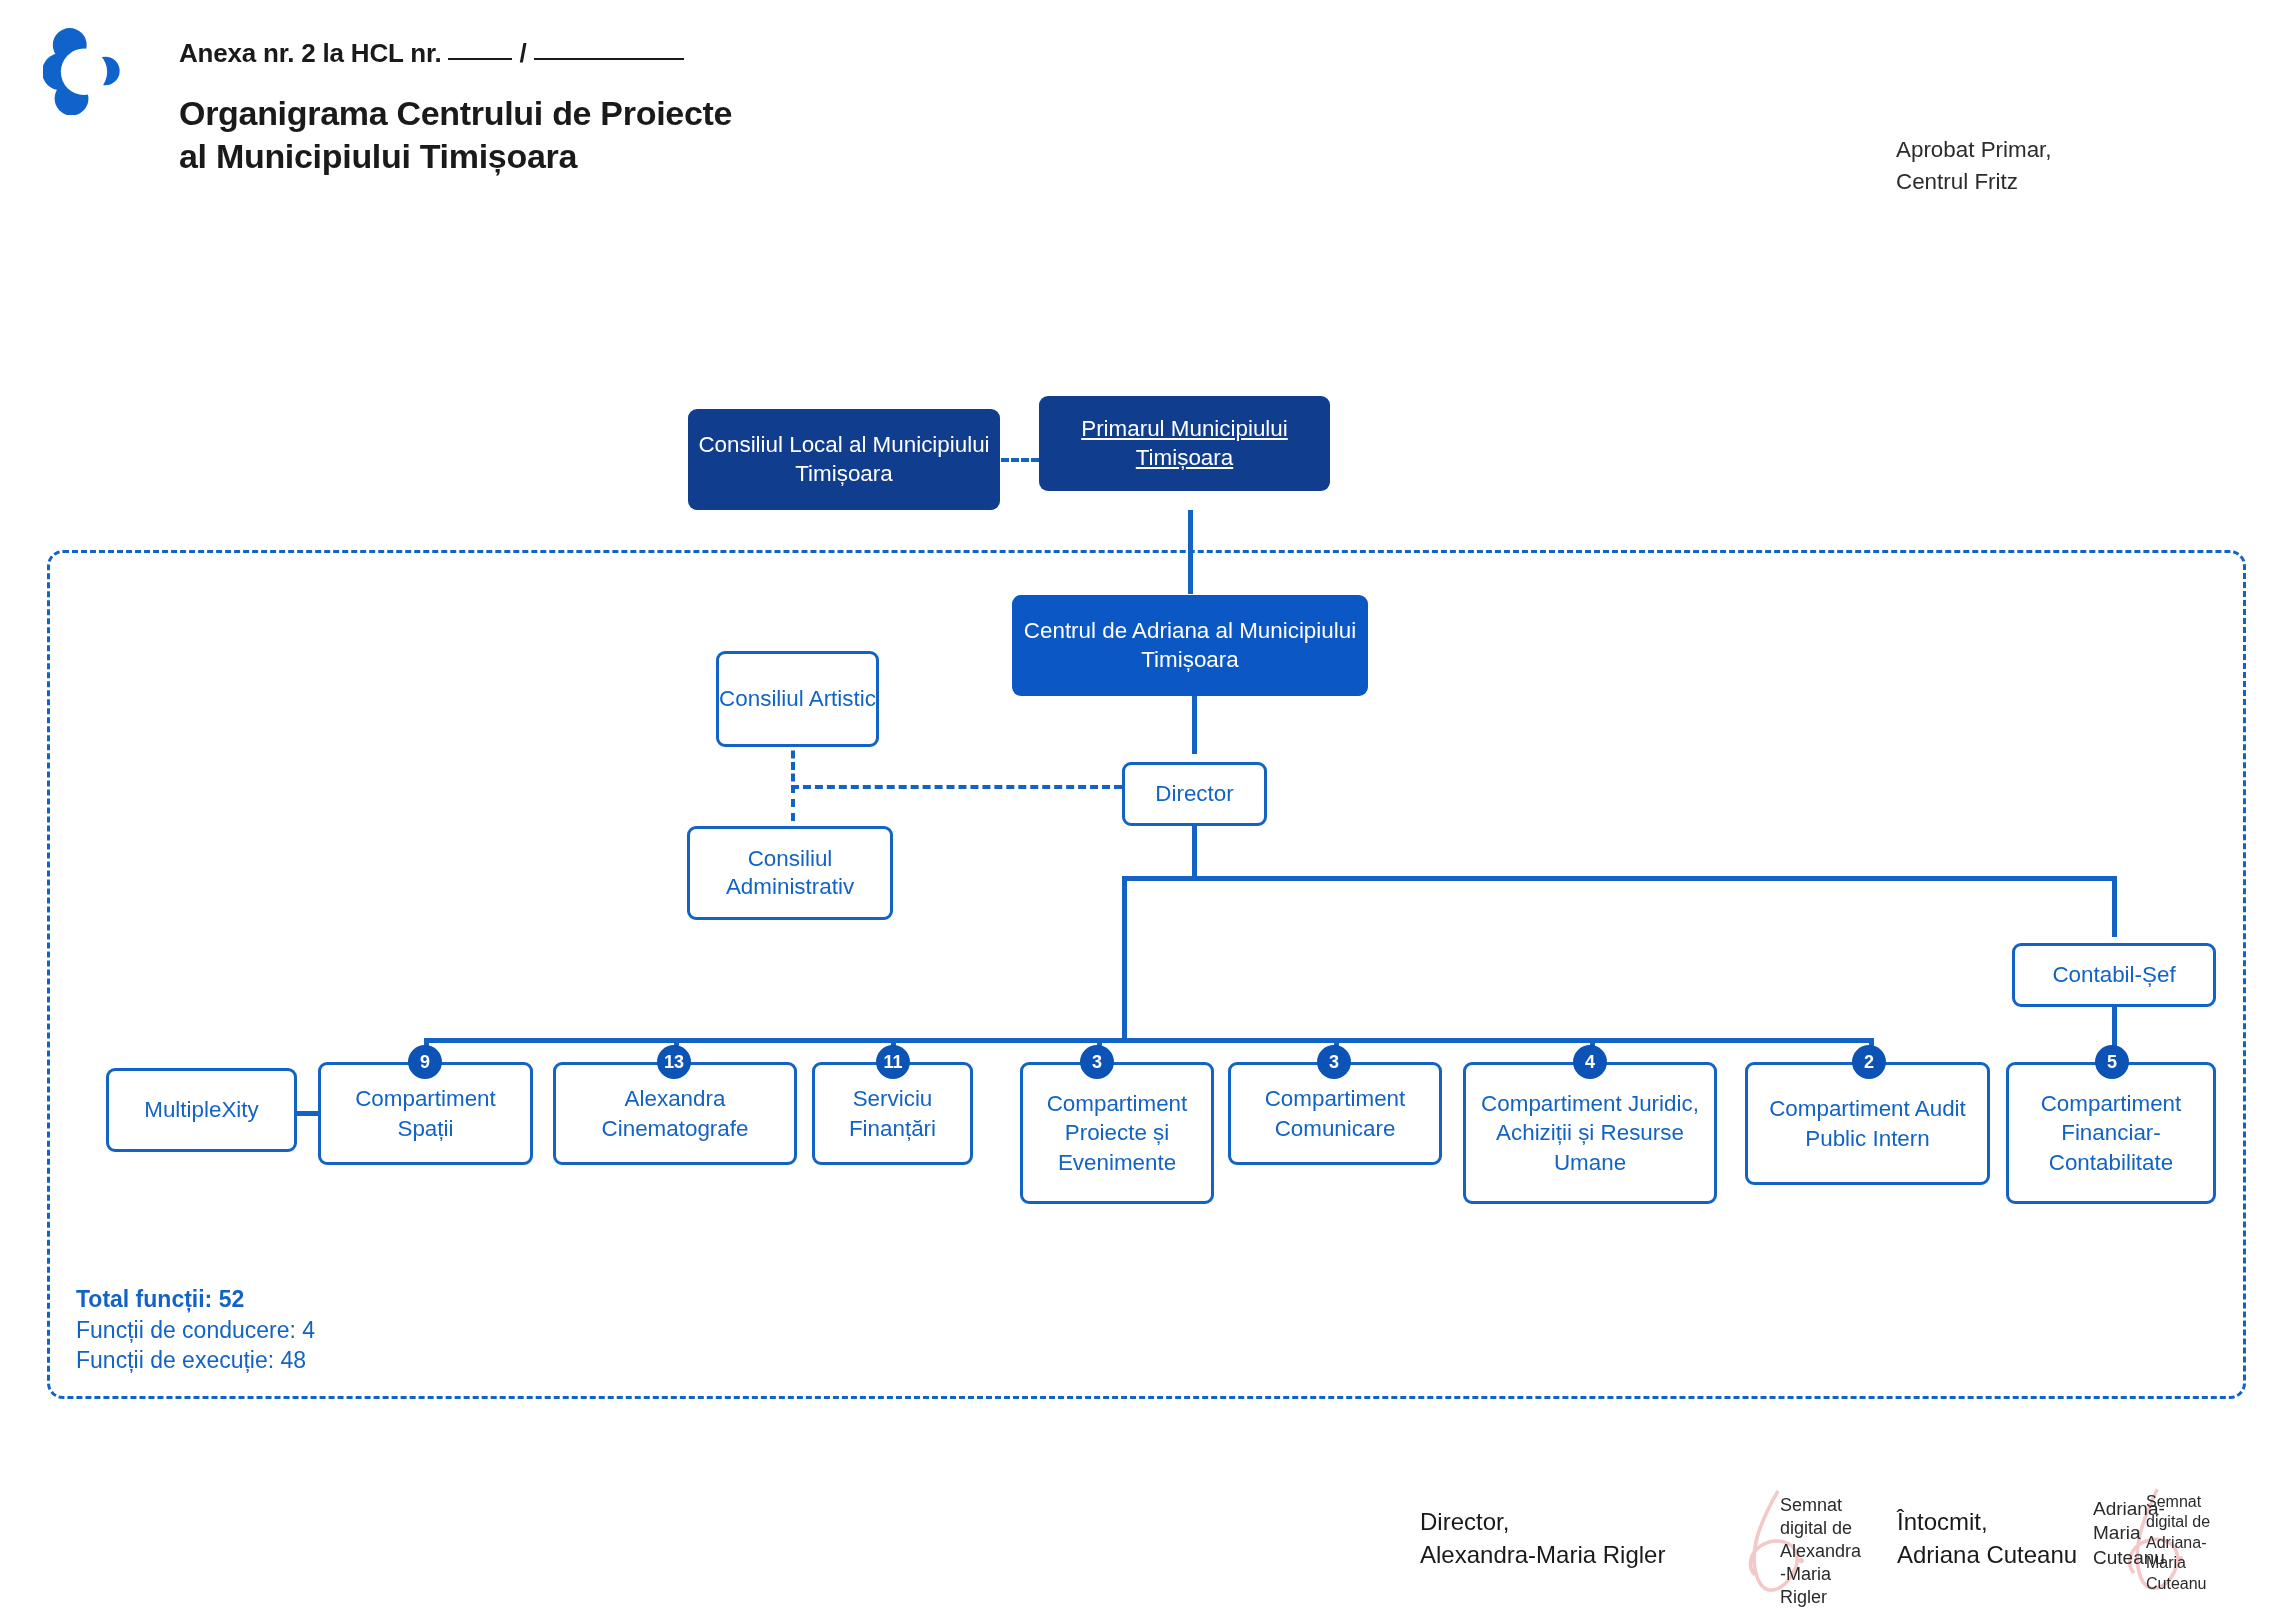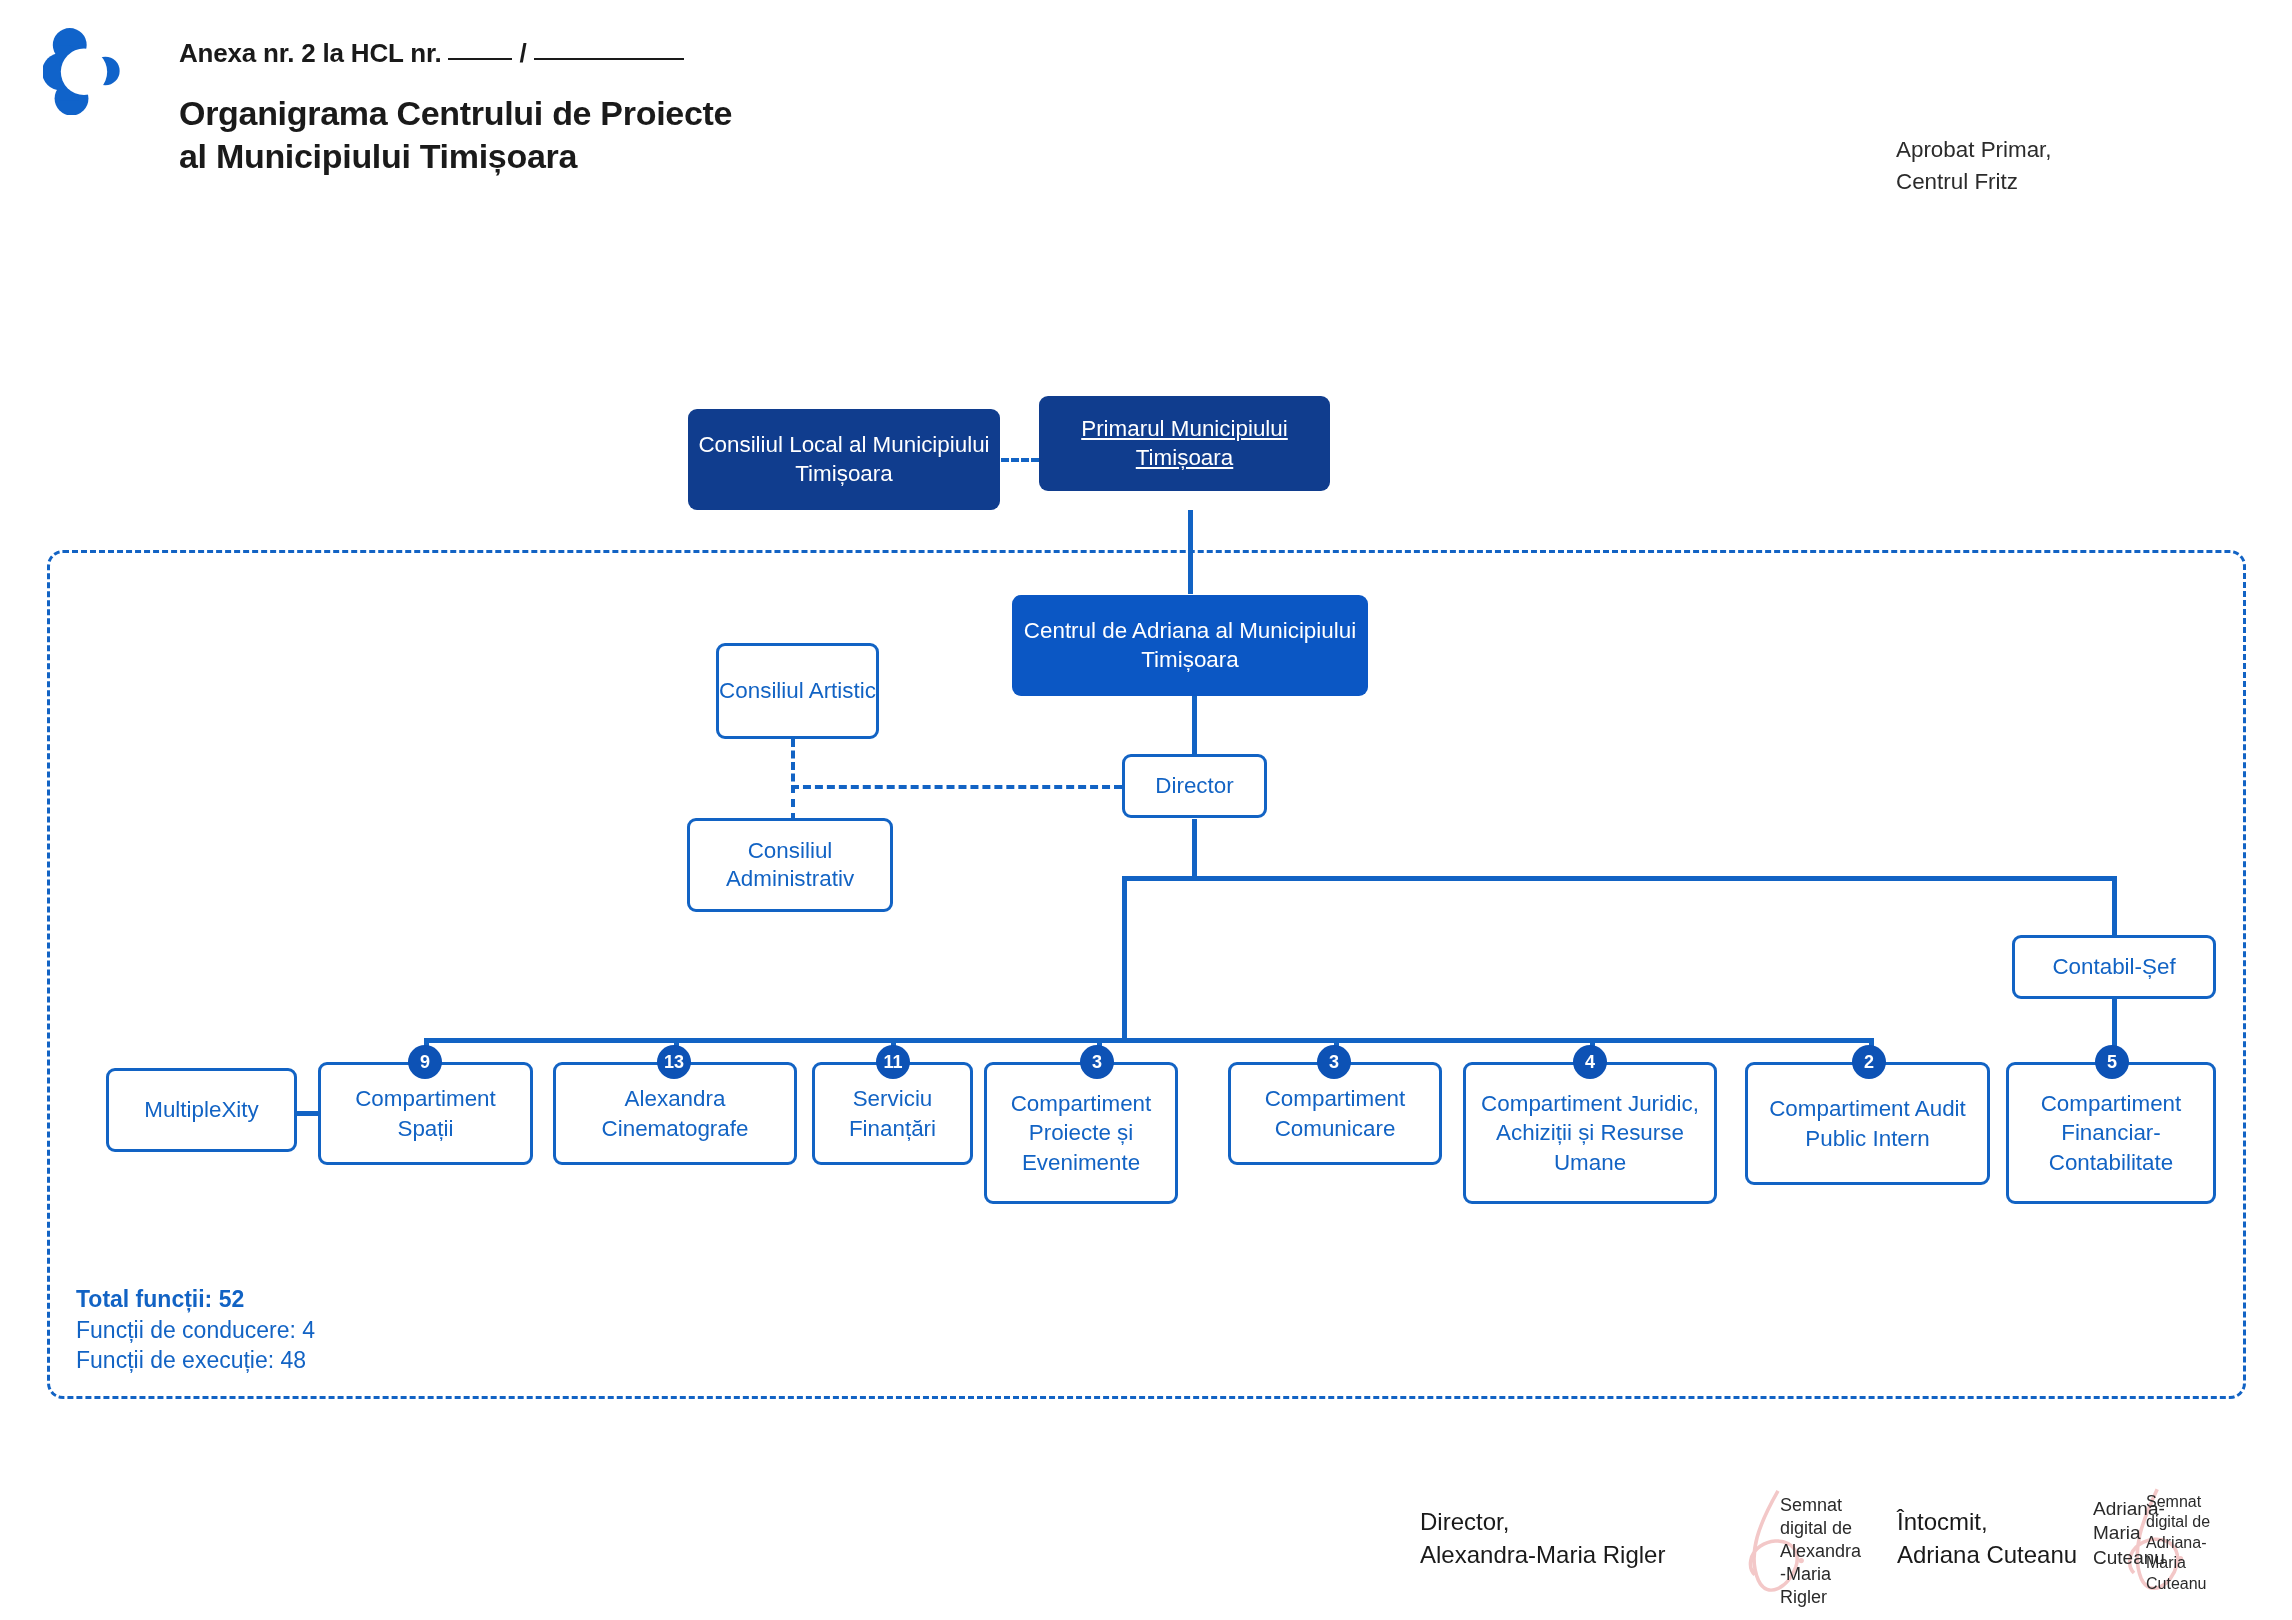--- a/index.html
+++ b/index.html
@@ -78,20 +78,21 @@
   }
   .node.filled.bright {
     background: #0b57c4;
   }
   .node.outline {
     background: #ffffff;
     border: 3.6px solid #1263c4;
     color: #1263c4;
     font-size: 22.4px;
     z-index: 5;
+    margin-top: 8px;
   }
 
   #box-consiliu-local { left: 688px; top: 409px; width: 312px; height: 101px; }
   #box-primar        { left: 1039px; top: 396px; width: 291px; height: 95px; text-decoration: underline; }
   #box-centru        { left: 1012px; top: 595px; width: 356px; height: 101px; }
   #box-director      { left: 1122px; top: 754px; width: 145px; height: 64px; }
   #box-consiliu-art  { left: 716px; top: 643px; width: 163px; height: 96px; }
   #box-consiliu-adm  { left: 687px; top: 818px; width: 206px; height: 94px; }
   #box-contabil      { left: 2012px; top: 935px; width: 204px; height: 64px; }
 
@@ -272,21 +273,21 @@
 
 <div class="leaf" style="left:318px; top:1062px; width:215px; height:103px;">Compartiment Spații</div>
 <div class="badge" style="left:408px; top:1045px;">9</div>
 
 <div class="leaf" style="left:553px; top:1062px; width:244px; height:103px;">Alexandra Cinematografe</div>
 <div class="badge" style="left:657px; top:1045px;">13</div>
 
 <div class="leaf" style="left:812px; top:1062px; width:161px; height:103px;">Serviciu Finanțări</div>
 <div class="badge" style="left:876px; top:1045px;">11</div>
 
-<div class="leaf" style="left:984px; top:1062px; width:194px; height:142px;">Compartiment Proiecte și Evenimente</div>
+<div class="leaf" style="left:1020px; top:1062px; width:194px; height:142px;">Compartiment Proiecte și Evenimente</div>
 <div class="badge" style="left:1080px; top:1045px;">3</div>
 
 <div class="leaf" style="left:1228px; top:1062px; width:214px; height:103px;">Compartiment Comunicare</div>
 <div class="badge" style="left:1317px; top:1045px;">3</div>
 
 <div class="leaf" style="left:1463px; top:1062px; width:254px; height:142px;">Compartiment Juridic, Achiziții și Resurse Umane</div>
 <div class="badge" style="left:1573px; top:1045px;">4</div>
 
 <div class="leaf" style="left:1745px; top:1062px; width:245px; height:123px;">Compartiment Audit Public Intern</div>
 <div class="badge" style="left:1852px; top:1045px;">2</div>

